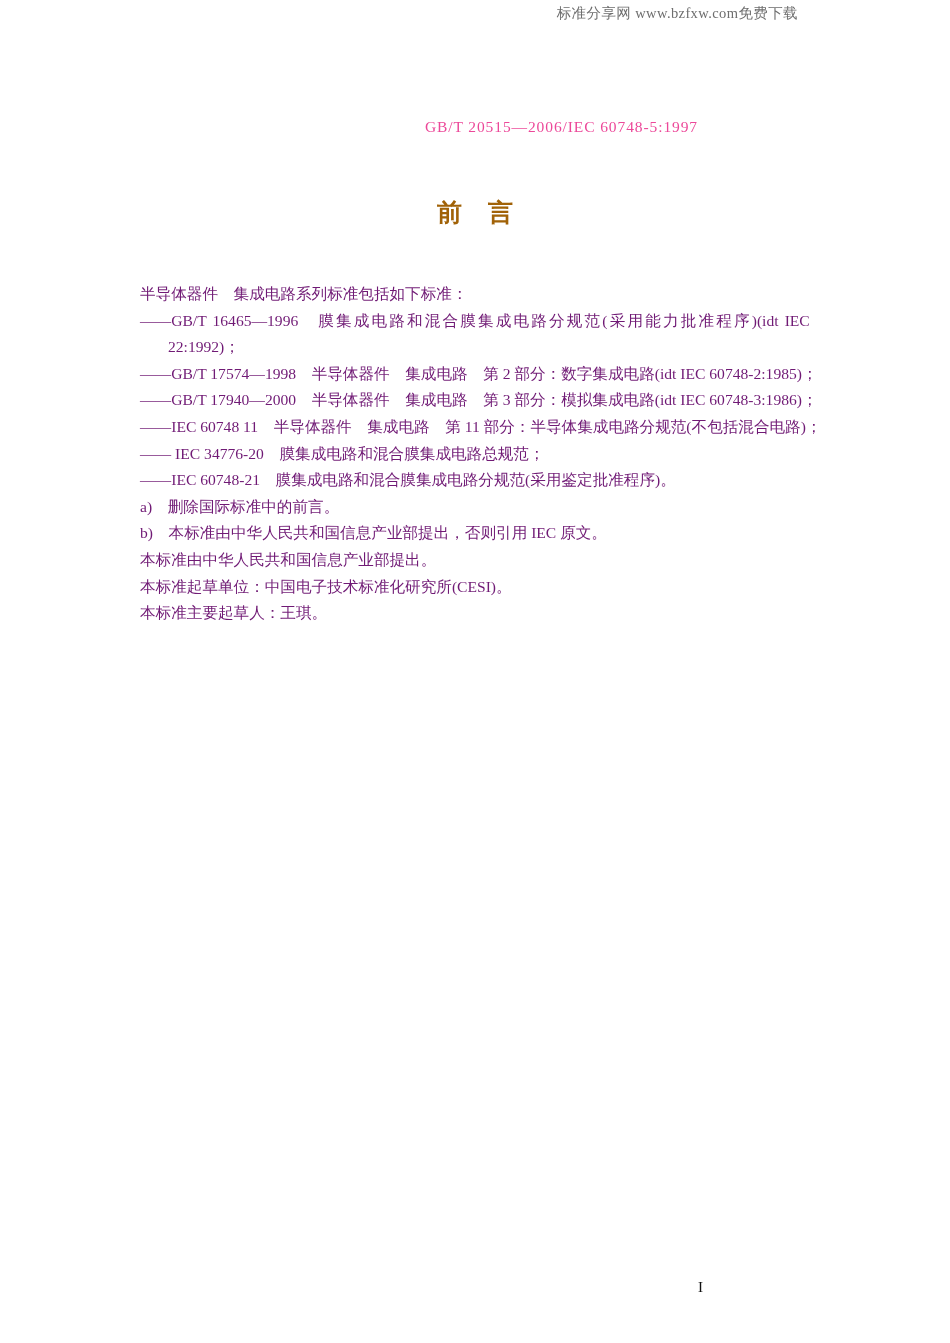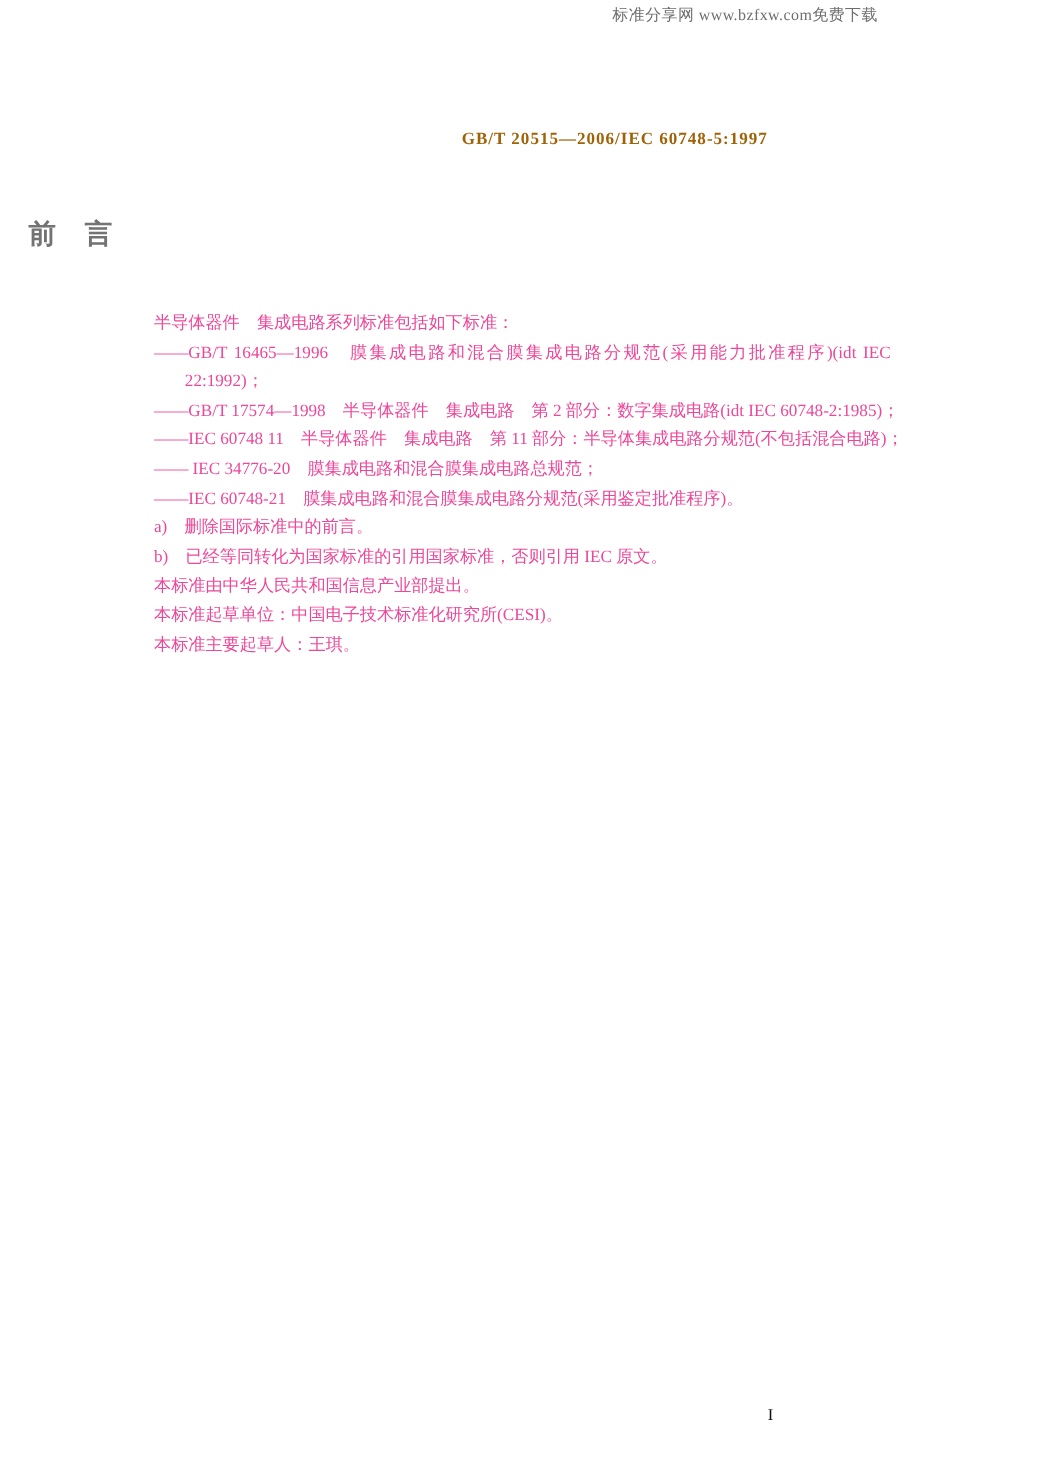--- a/index.html
+++ b/index.html
@@ -29,49 +29,50 @@
     white-space: nowrap;
   }
 
   
   .std-code {
     position: absolute;
     top: 118px;
     right: 118px;
     font-family: "Liberation Serif", "DejaVu Serif", serif;
     font-size: 15.5px;
-    font-weight: bold;
+    font-weight: normal;
     letter-spacing: 0.9px;
-    color: #a16207;
+    color: #ec4899;
     white-space: nowrap;
   }
 
   
   .doc-title {
     position: absolute;
     top: 196px;
     left: 0;
     width: 950px;
+    text-align: center;
     font-family: "DejaVu Sans", sans-serif;
     font-size: 25px;
     font-weight: bold;
     letter-spacing: 26px;
     text-indent: 26px;
-    color: #737373;
+    color: #a16207;
   }
 
   
   .body-block {
     position: absolute;
     top: 281px;
     left: 140px;
     width: 720px;
     font-size: 15.6px;
     line-height: 26.6px;
-    color: #ec4899;
+    color: #701a75;
     text-align: justify;
   }
 
   .para {
     margin: 0;
     padding: 0;
     white-space: pre-wrap;
     word-break: break-word;
   }
   .para.lead   { text-indent: 0; }
@@ -100,28 +101,29 @@
   <div class="std-code">GB/T 20515—2006/IEC 60748-5:1997</div>
 
   <div class="doc-title">前言</div>
 
   <div class="body-block">
 
     <p class="para lead">半导体器件　集成电路系列标准包括如下标准：</p>
 
     <p class="para item">——GB/T 16465—1996　膜集成电路和混合膜集成电路分规范(采用能力批准程序)(idt IEC 60748-22:1992)；</p>
     <p class="para item">——GB/T 17574—1998　半导体器件　集成电路　第 2 部分：数字集成电路(idt IEC 60748-2:1985)；</p>
+    <p class="para item">——GB/T 17940—2000　半导体器件　集成电路　第 3 部分：模拟集成电路(idt IEC 60748-3:1986)；</p>
     <p class="para item">——IEC 60748 11　半导体器件　集成电路　第 11 部分：半导体集成电路分规范(不包括混合电路)；</p>
     <p class="para item">—— IEC 34776-20　膜集成电路和混合膜集成电路总规范；</p>
     <p class="para item">——IEC 60748-21　膜集成电路和混合膜集成电路分规范(采用鉴定批准程序)。</p>
 
 
 
     <p class="para listab">a)　删除国际标准中的前言。</p>
-    <p class="para listab">b)　已经等同转化为国家标准的引用国家标准，否则引用 IEC 原文。</p>
+    <p class="para listab">b)　本标准由中华人民共和国信息产业部提出，否则引用 IEC 原文。</p>
 
     <p class="para flow">本标准由中华人民共和国信息产业部提出。</p>
     <p class="para flow">本标准起草单位：中国电子技术标准化研究所(CESI)。</p>
     <p class="para flow">本标准主要起草人：王琪。</p>
 
   </div>
 
   <div class="folio">I</div>
 
 </div>

